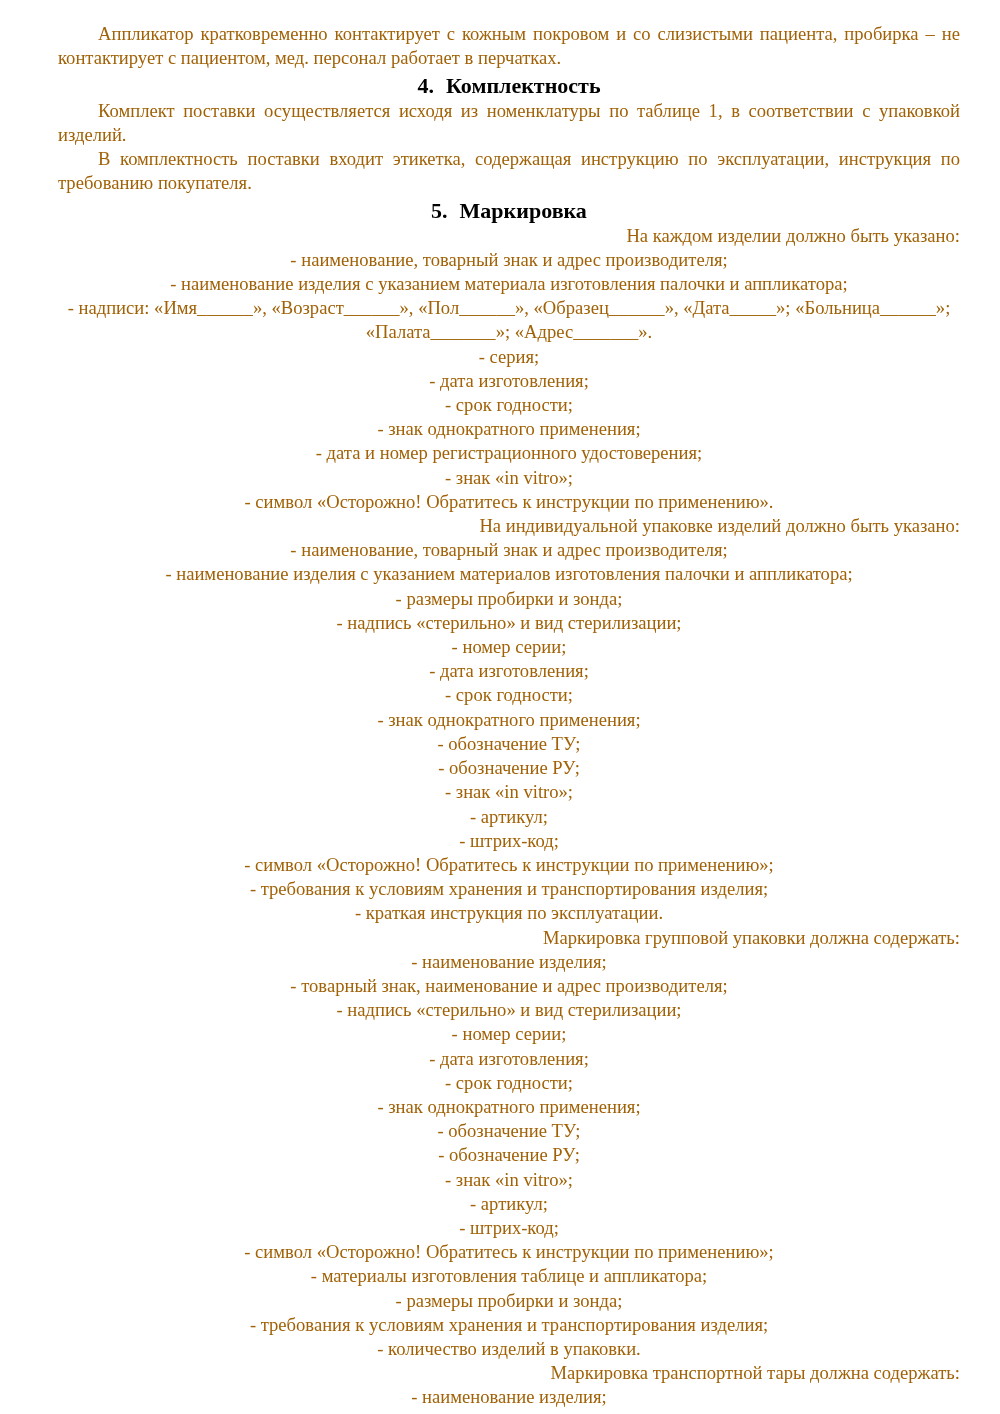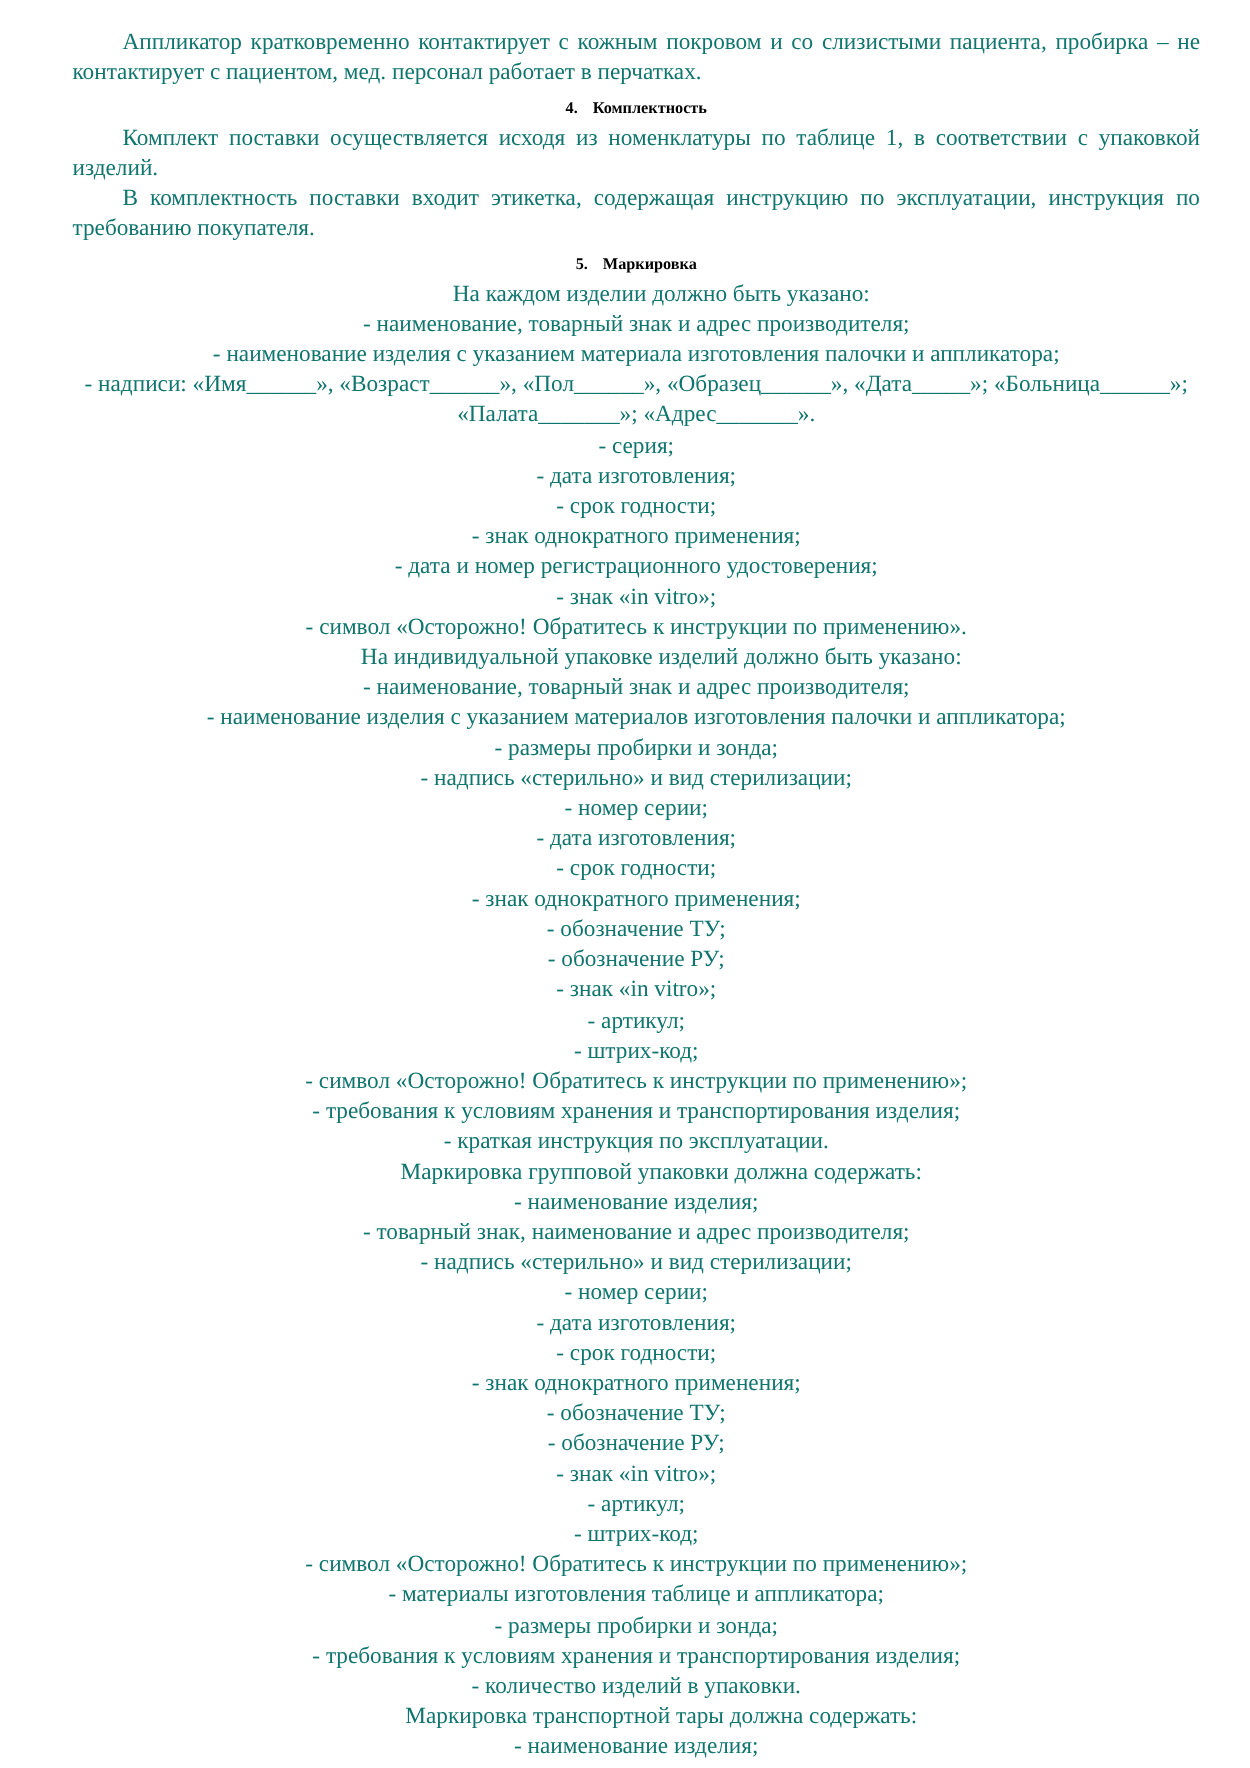--- a/index.html
+++ b/index.html
@@ -21,40 +21,40 @@
     position: absolute;
     left: 58px;
     top: 22px;
     width: 902px;
   }
   p {
     margin: 0;
     padding: 0;
     font-size: 18.6px;
     line-height: 24.2px;
-    color: #0f766e;
+    color: #a16207;
   }
   p.body-par {
     text-align: justify;
     text-indent: 40px;
     hyphens: manual;
   }
   p.lead-par {
-    text-align: center;
+    text-align: right;
     text-indent: 40px;
   }
   p.list-item {
     text-align: center;
     text-indent: 0;
     white-space: pre-wrap;
   }
   h2.section-heading {
     margin: 0;
     padding: 0;
-    font-size: 13px;
+    font-size: 22px;
     line-height: 24.2px;
     font-weight: bold;
     text-align: center;
     color: #000000;
   }
   h2.section-heading .num {
     margin-right: 12px;
   }
   .spacer-sm { height: 4px; }
 </style>

